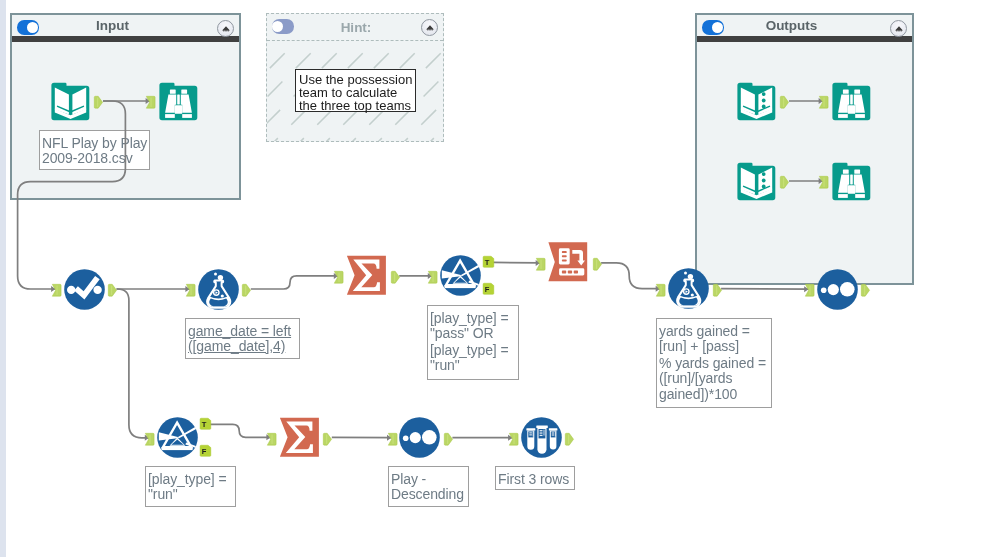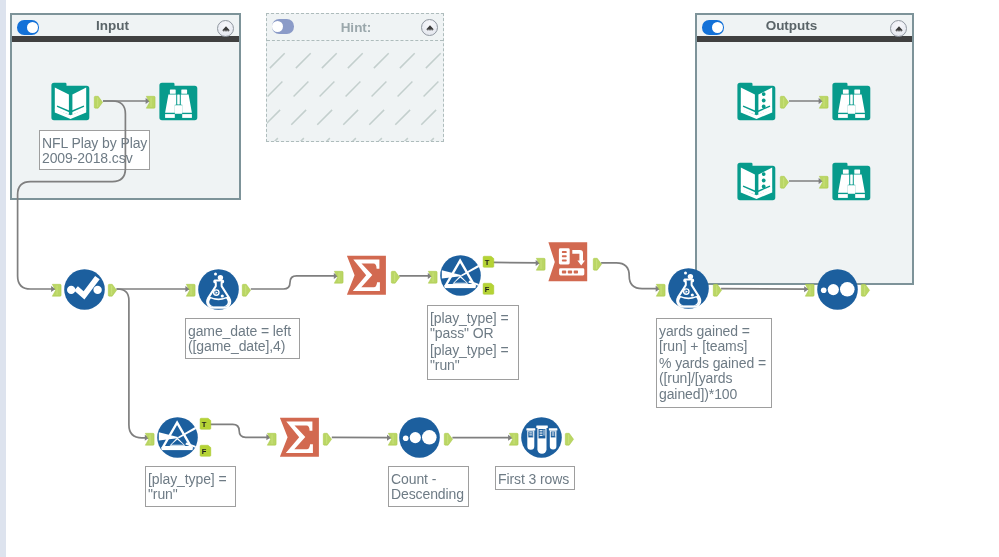--- a/index.html
+++ b/index.html
@@ -452,27 +452,30 @@
      <rect x="4.5" y="1.6" width="1.1" height="9.3" fill="#c9e07a" opacity="0.9"></rect>
         </svg></div>
       <div class="cout" style="left: 564.9px; top: 431.45px;"><svg width="9.4" height="12.5" viewBox="0 0 9.4 12.5">
      <path d="M1.3,0.3 H4.2 L8.6,6.25 L4.2,12.2 H1.3 a1.0,1.0 0 0 1 -1.0,-1.0 V1.3 a1.0,1.0 0 0 1 1.0,-1.0 Z" fill="#bad665" stroke="#a8c840" stroke-width="0.5" stroke-linejoin="round"></path>
      <rect x="3.1" y="1.6" width="1.1" height="9.3" fill="#c9e07a" opacity="0.9"></rect>
         </svg></div>
     </div>
 
   <div class="note" style="left:39px;top:130px;width:111px;height:40px;"><div class="para">NFL Play by Play
 2009-2018.csv</div></div>
-  <div class="note" style="left:185px;top:318px;width:115px;height:41px;"><div class="para">game_date = left
+  <div class="hintnote" style="left:295px;top:68.8px;width:120.5px;height:43.4px;"><div class="para">Use the possession
+team to calculate
+the three top teams</div></div>
+  <div class="note" style="left:185px;top:318px;width:115px;height:41px;text-decoration:underline;"><div class="para">game_date = left
 ([game_date],4)</div></div>
   <div class="note" style="left:427px;top:305px;width:92px;height:75px;"><div class="para">[play_type] =
 "pass" OR</div><div class="para">[play_type] =
 "run"</div></div>
   <div class="note" style="left:656px;top:318px;width:116px;height:90px;"><div class="para">yards gained =
-[run] + [teams]</div><div class="para">% yards gained =
+[run] + [pass]</div><div class="para">% yards gained =
 ([run]/[yards
 gained])*100</div></div>
   <div class="note" style="left:145px;top:466px;width:91px;height:41px;"><div class="para">[play_type] =
 "run"</div></div>
-  <div class="note" style="left:388px;top:466px;width:81px;height:41px;"><div class="para">Count -
+  <div class="note" style="left:388px;top:466px;width:81px;height:41px;"><div class="para">Play -
 Descending</div></div>
   <div class="note" style="left:495px;top:466px;width:80px;height:24px;"><div class="para">First 3 rows</div></div>
 </div>
 
 </body></html>

